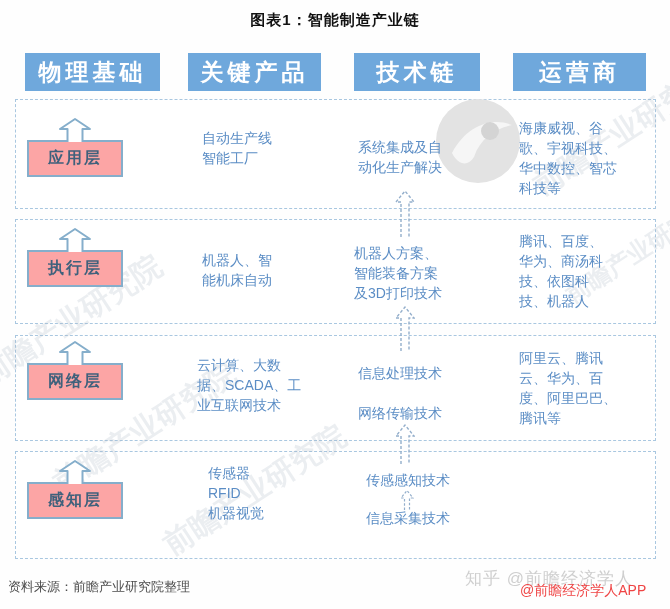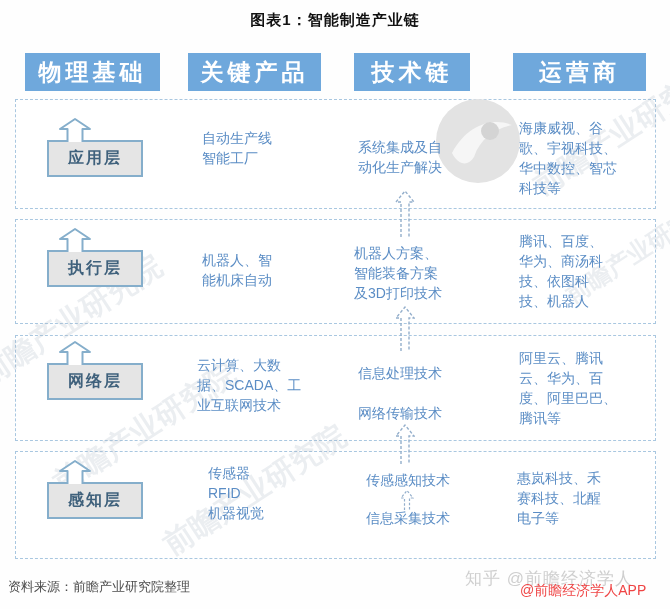--- a/index.html
+++ b/index.html
@@ -7,35 +7,35 @@
   #stage{position:relative;width:670px;height:609px;background:#fefefe;overflow:hidden;}
 
   .title{position:absolute;top:11px;left:0;width:670px;text-align:center;
          font-size:15px;font-weight:bold;color:#121212;letter-spacing:1px;z-index:4;}
 
   .hdr{position:absolute;top:53px;height:38px;background:var(--header-bg,#6FA8DC);
        color:#ffffff;font-size:23px;font-weight:bold;letter-spacing:4px;
        display:flex;align-items:center;justify-content:center;z-index:3;}
   .hdr1{left:25px;width:135px;}
   .hdr2{left:188px;width:133px;}
-  .hdr3{left:354px;width:116px;}
+  .hdr3{left:354px;width:126px;}
   .hdr4{left:513px;width:133px;}
 
   .row{position:absolute;left:15px;width:641px;border:1px dashed var(--row-border,#A9C7E0);
        background:#ffffff;z-index:1;box-sizing:border-box;}
   .row1{top:99px;height:110px;}
   .row2{top:219px;height:105px;}
   .row3{top:335px;height:106px;}
   .row4{top:451px;height:108px;}
 
   .layer-box{position:absolute;left:27px;width:96px;height:37px;box-sizing:border-box;
-             border:2px solid var(--layer-border,#85AECB);background:#e5e5e5;
+             border:2px solid var(--layer-border,#85AECB);background:#fca5a5;
              display:flex;align-items:center;justify-content:center;
              font-size:16px;font-weight:bold;color:var(--layer-text,#3F617C);
-             letter-spacing:2px;z-index:3;margin-left:20px;}
+             letter-spacing:2px;z-index:3;}
   .lb1{top:140px;} .lb2{top:250px;} .lb3{top:363px;} .lb4{top:482px;}
 
   .block-arrow{position:absolute;left:57px;width:36px;height:25px;z-index:4;}
   .ba1{top:117px;} .ba2{top:227px;} .ba3{top:340px;} .ba4{top:459px;}
 
   .cell{position:absolute;font-size:14px;line-height:20px;color:var(--cell-text,#5B8DC5);
         white-space:pre-line;z-index:3;}
   .c-r1-p{left:202px;top:128px;} .c-r1-t{left:358px;top:137px;} .c-r1-o{left:519px;top:118px;}
   .c-r2-p{left:202px;top:250px;} .c-r2-t{left:354px;top:243px;} .c-r2-o{left:519px;top:231px;}
   .c-r3-p{left:197px;top:355px;} .c-r3-t{left:358px;top:363px;} .c-r3-o{left:519px;top:348px;}
@@ -141,23 +141,20 @@
   <div class="cell c-r3-o">阿里云、腾讯
 云、华为、百
 度、阿里巴巴、
 腾讯等</div>
 
   <div class="cell c-r4-p">传感器
 RFID
 机器视觉</div>
   <div class="cell c-r4-tu">传感感知技术</div>
   <div class="cell c-r4-tl">信息采集技术</div>
-  <div class="cell c-r4-o">惠岚科技、禾
-赛科技、北醒
-电子等</div>
 
   <svg class="dash-arrow da1" viewBox="0 0 20 48">
     <path d="M6 48 L6 13 L1 13 L10 2 L19 13 L14 13 L14 48" fill="none" stroke="#93AECB" stroke-width="1.4" stroke-dasharray="3 2"></path>
   </svg>
   <svg class="dash-arrow da2" viewBox="0 0 20 46">
     <path d="M6 46 L6 13 L1 13 L10 2 L19 13 L14 13 L14 46" fill="none" stroke="#93AECB" stroke-width="1.4" stroke-dasharray="3 2"></path>
   </svg>
   <svg class="dash-arrow da3" viewBox="0 0 20 41">
     <path d="M6 41 L6 13 L1 13 L10 2 L19 13 L14 13 L14 41" fill="none" stroke="#93AECB" stroke-width="1.4" stroke-dasharray="3 2"></path>
   </svg>

